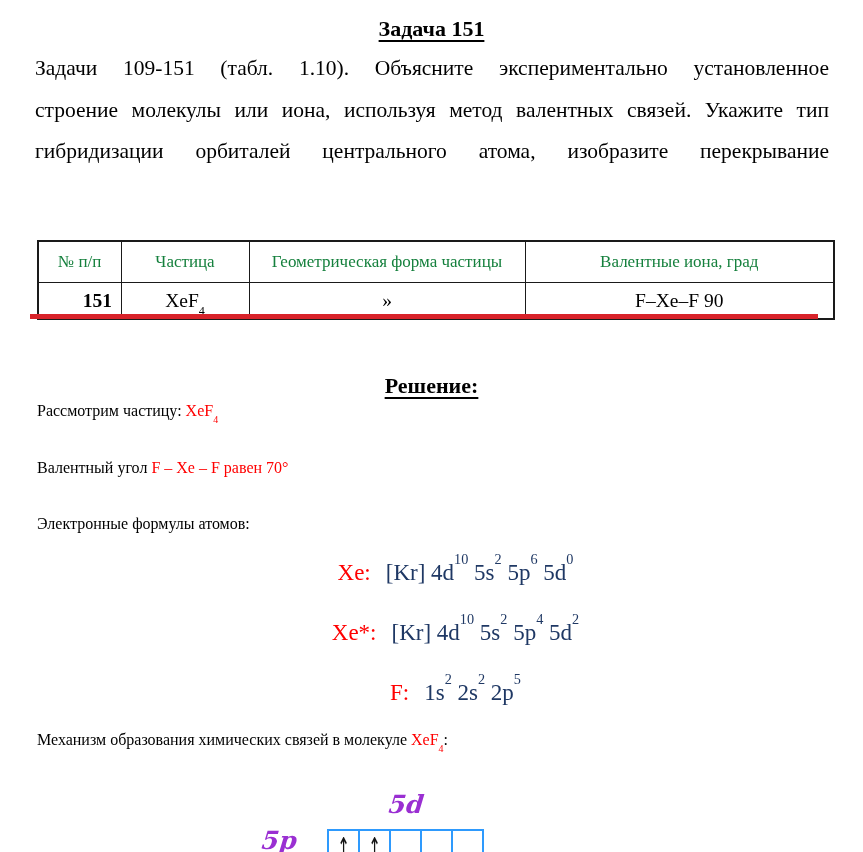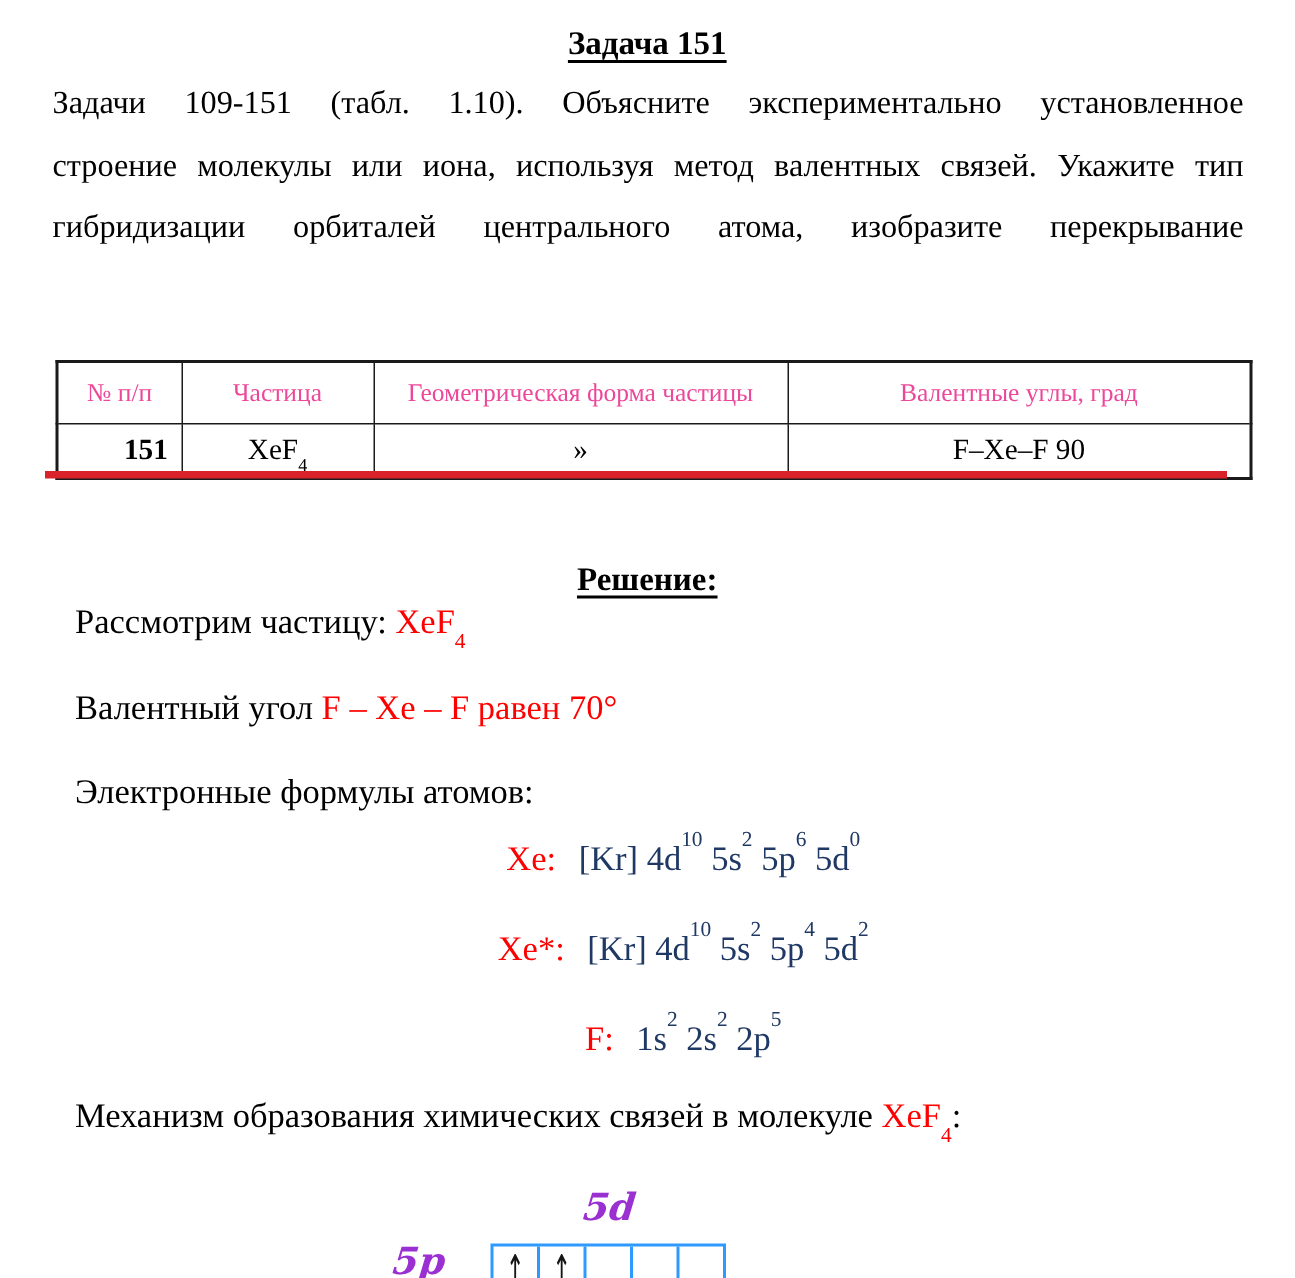--- a/index.html
+++ b/index.html
@@ -45,35 +45,35 @@
     top: 240px; left: 37px; width: 796px;
     border-collapse: collapse;
     table-layout: fixed;
   }
   table.ptable, table.ptable th, table.ptable td {
     border: 1px solid #1a1a1a;
   }
   table.ptable { border-width: 2px; }
   table.ptable th {
     height: 38px; font-weight: normal;
-    font-size: 17px; color: #ec4899;
+    font-size: 17px; color: #15803d;
     text-align: center; vertical-align: middle;
   }
   table.ptable td {
     height: 33px; font-size: 19.5px;
     text-align: center; vertical-align: middle;
   }
   .cell-num { font-weight: bold; padding-left: 36px; }
   .red-underline {
     top: 314px; left: 30px; width: 788px; height: 5px;
     background: #d8232a;
   }
 
   
-  .bodyline { left: 50px; font-size: 23px; white-space: nowrap; }
+  .bodyline { left: 37px; font-size: 16px; white-space: nowrap; }
   .l-consider { top: 402px; }
   .l-angle    { top: 459px; }
   .l-eheading { top: 515px; }
   .l-mech     { top: 731px; }
 
   .red  { color: #ff0000; }
   .navy { color: #1f3864; }
 
   sub.s4 { font-size: 0.62em; position: relative; top: 0.28em; line-height: 0; }
   sup.sp { font-size: 0.62em; position: relative; top: -0.55em; line-height: 0; }
@@ -138,21 +138,21 @@
     <col style="width:83px">
       <col style="width:128px">
     <col style="width:276px">
       <col style="width:309px">
   </colgroup>
   <thead>
     <tr>
       <th>№ п/п</th>
       <th>Частица</th>
       <th>Геометрическая форма частицы</th>
-      <th>Валентные углы, град</th>
+      <th>Валентные иона, град</th>
     </tr>
   </thead>
   <tbody>
     <tr>
       <td class="cell-num">151</td>
       <td>
         <span>XeF</span><sub class="tsub">4</sub>
       </td>
       <td>»</td>
       <td>F–Xe–F 90</td>

